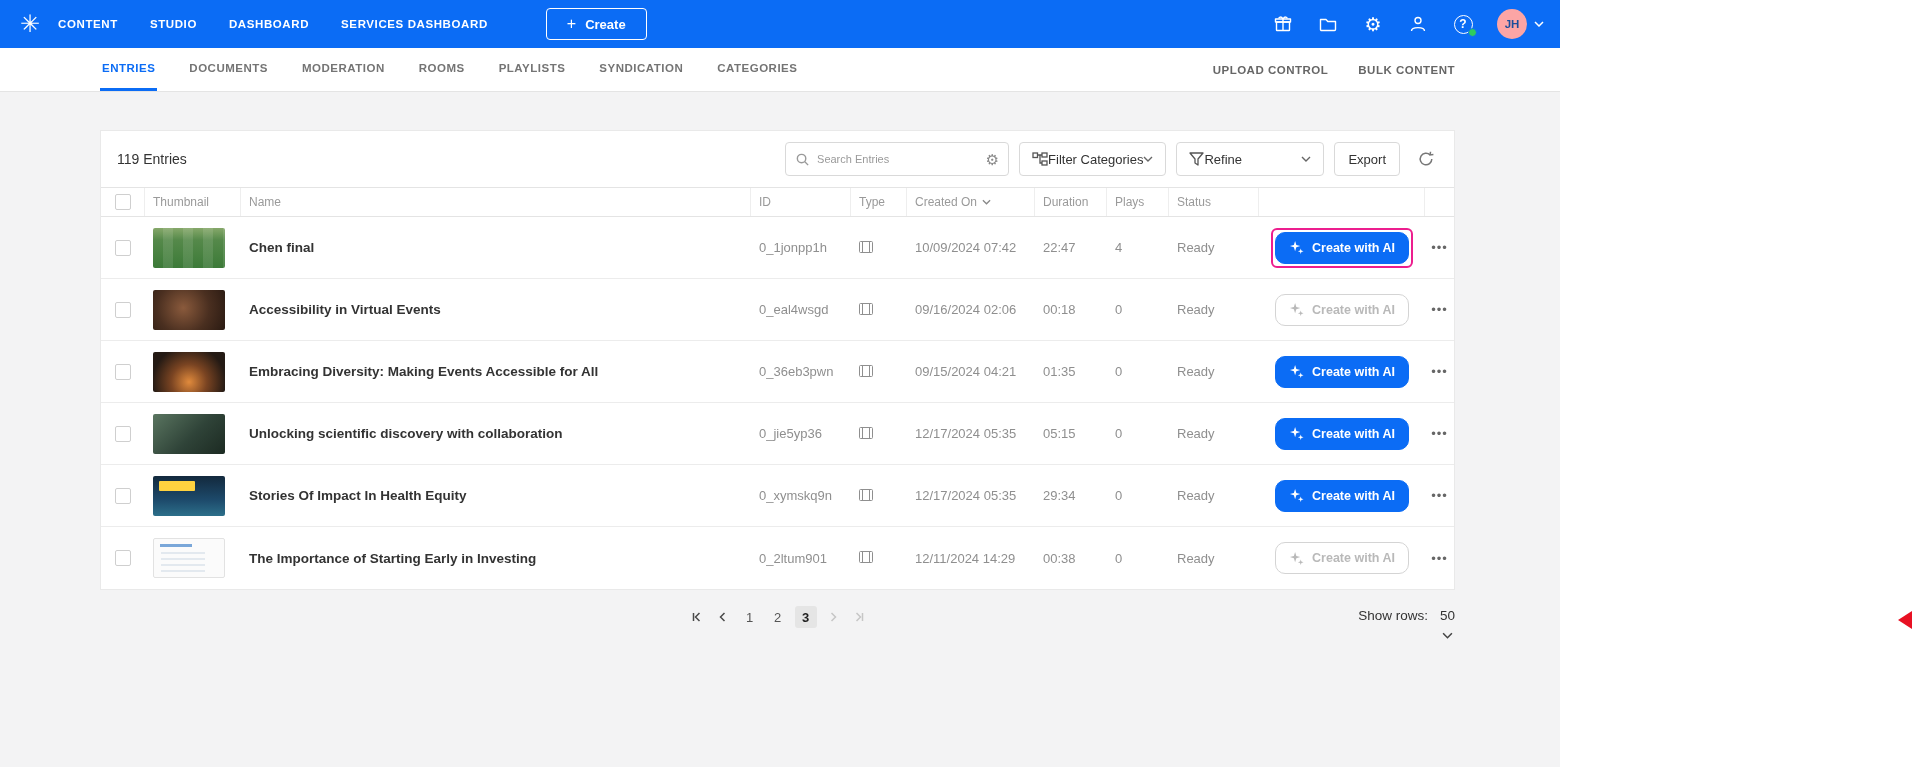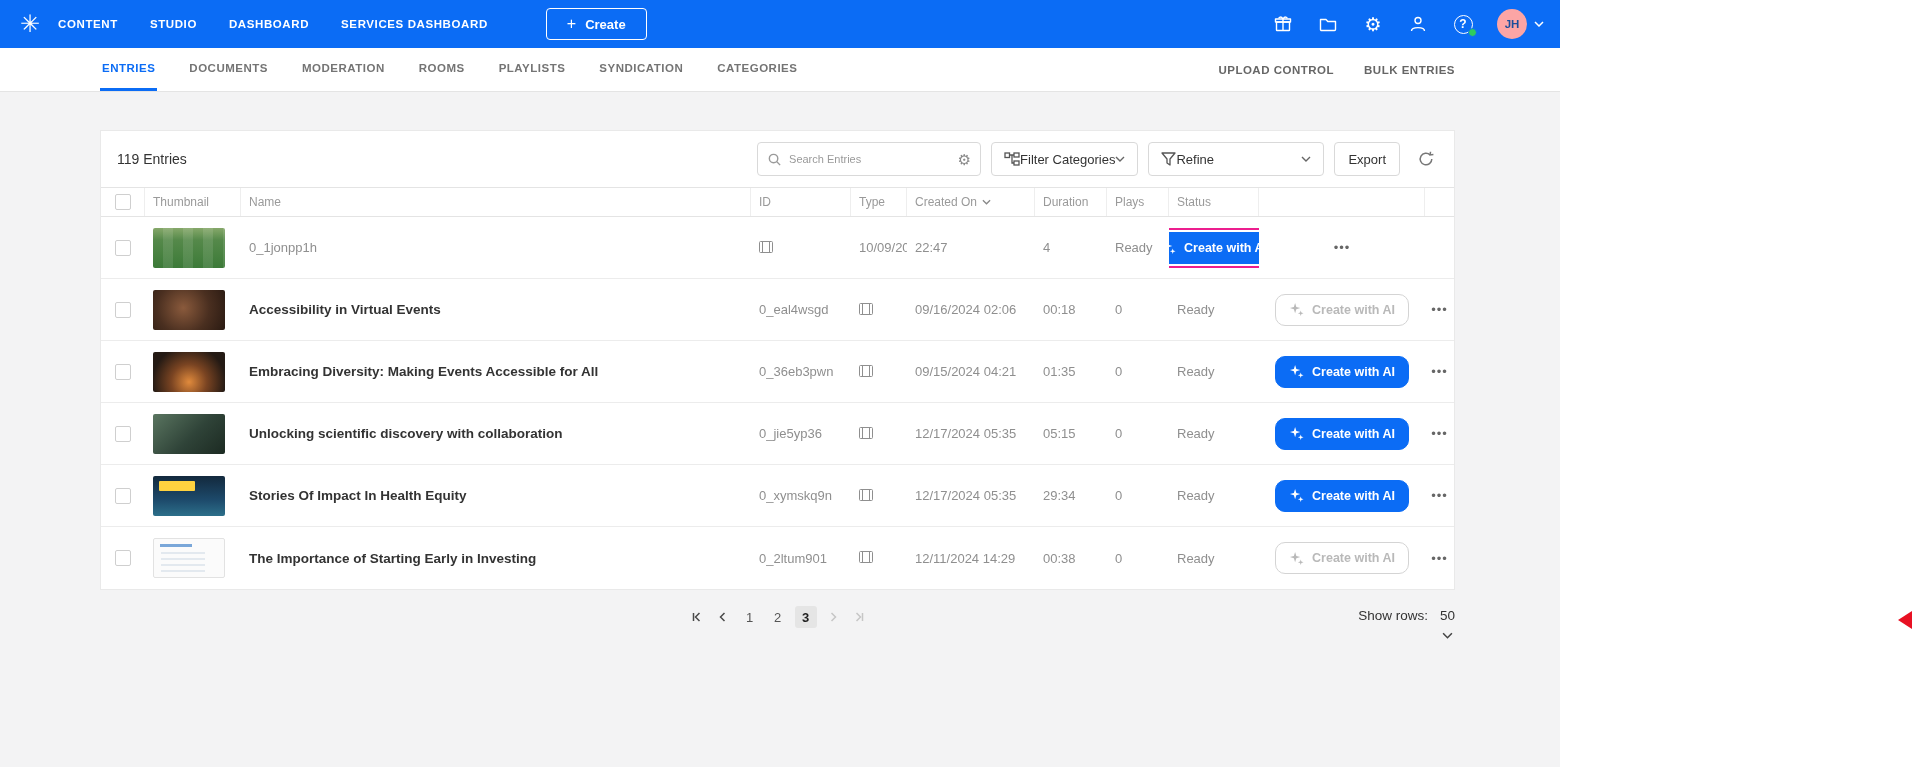--- a/index.html
+++ b/index.html
@@ -77,21 +77,21 @@
     padding: 0 9px; background: #fff;
   }
   .searchbox input { border: none; outline: none; flex: 1; min-width: 0; font-size: 11px; color: #333; font-family: inherit; }
   .searchbox input::placeholder { color: #9a9a9a; }
   .search-gear { color: #8a8a8a; font-size: 15px; line-height: 1; cursor: pointer; }
   .dd {
     display: flex; align-items: center; gap: 0; height: 34px;
     border: 1px solid #d9d9d9; border-radius: 4px; background: #fff;
     padding: 0 12px; font-size: 13px; color: #333;
   }
-  .dd.refine { width: 176px; }
+  .dd.refine { width: 148px; }
   .dd.refine .dd-chev { margin-left: auto; }
   .btn-export {
     height: 34px; padding: 0 13px; border: 1px solid #d9d9d9; border-radius: 4px;
     background: #fff; font-size: 13px; color: #333;
   }
   .refresh { display: flex; align-items: center; justify-content: center; width: 24px; height: 24px; cursor: pointer; margin-left: 4px; }
 
   
   .thead, .trow {
     display: grid;
@@ -214,21 +214,21 @@
   <div class="subnav">
     <span class="tab active">ENTRIES</span>
     <span class="tab">DOCUMENTS</span>
     <span class="tab">MODERATION</span>
     <span class="tab">ROOMS</span>
     <span class="tab">PLAYLISTS</span>
     <span class="tab">SYNDICATION</span>
     <span class="tab">CATEGORIES</span>
     <div class="subnav-right">
       <span class="subnav-link">UPLOAD CONTROL</span>
-      <span class="subnav-link">BULK ENTRIES</span>
+      <span class="subnav-link">BULK CONTENT</span>
     </div>
   </div>
 
   <div class="content">
     <div class="card">
 
       <div class="toolbar">
         <span class="count">119 Entries</span>
         <div class="toolbar-right">
           <div class="searchbox">
@@ -305,20 +305,21 @@
         <div class="th"></div>
       </div>
 
       <div class="trow">
         <div class="td td-check">
             <span class="checkbox"></span>
           </div>
         <div class="td">
             <div class="thumb" data-thumb="soccer"></div>
           </div>
+        <div class="td td-name">Chen final</div>
         <div class="td td-gray">0_1jonpp1h</div>
         <div class="td td-type">
             <span><svg width="14" height="12" viewBox="0 0 14 12">
                 <rect x="0.5" y="0.5" width="13" height="11" rx="1" fill="none" stroke="#8f8f8f"></rect>
                 <line x1="3.5" y1="0.5" x2="3.5" y2="11.5" stroke="#8f8f8f"></line>
                 <line x1="10.5" y1="0.5" x2="10.5" y2="11.5" stroke="#8f8f8f"></line>
               </svg></span>
           </div>
         <div class="td td-gray">10/09/2024 07:42</div>
         <div class="td td-gray">22:47</div>

